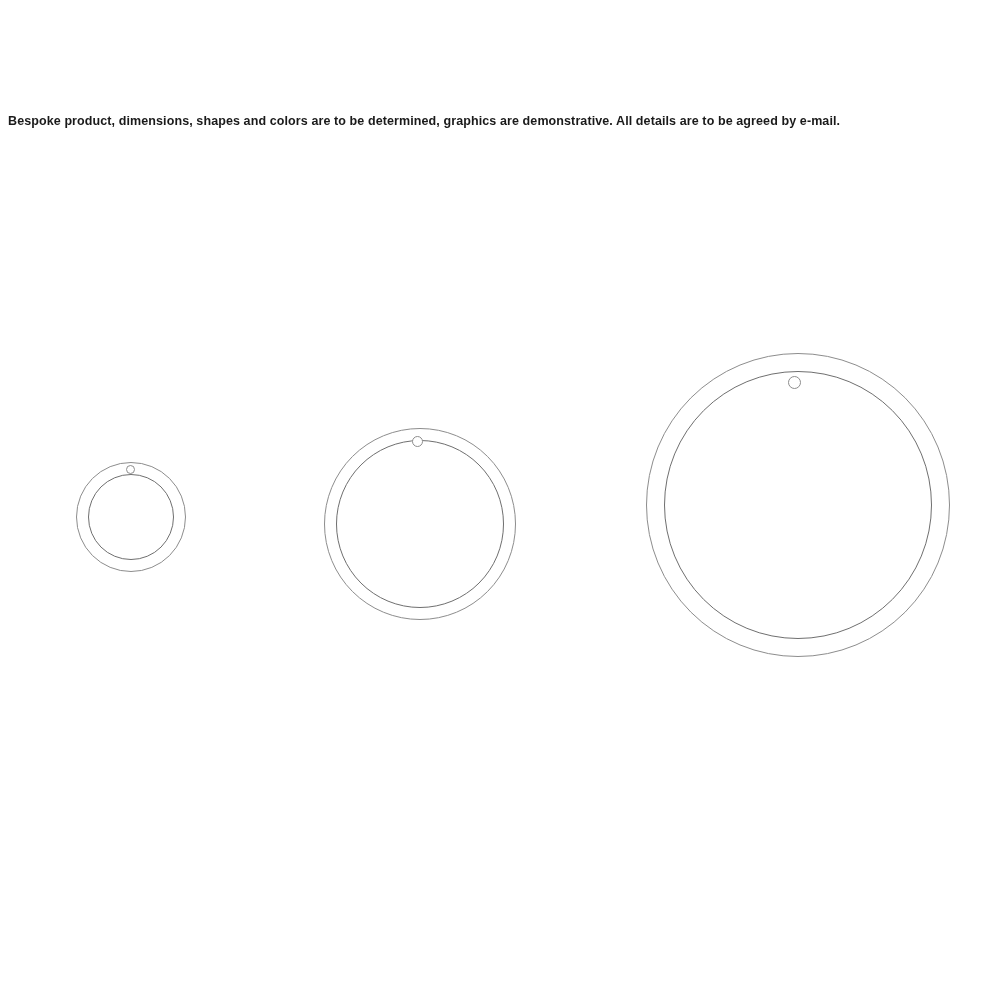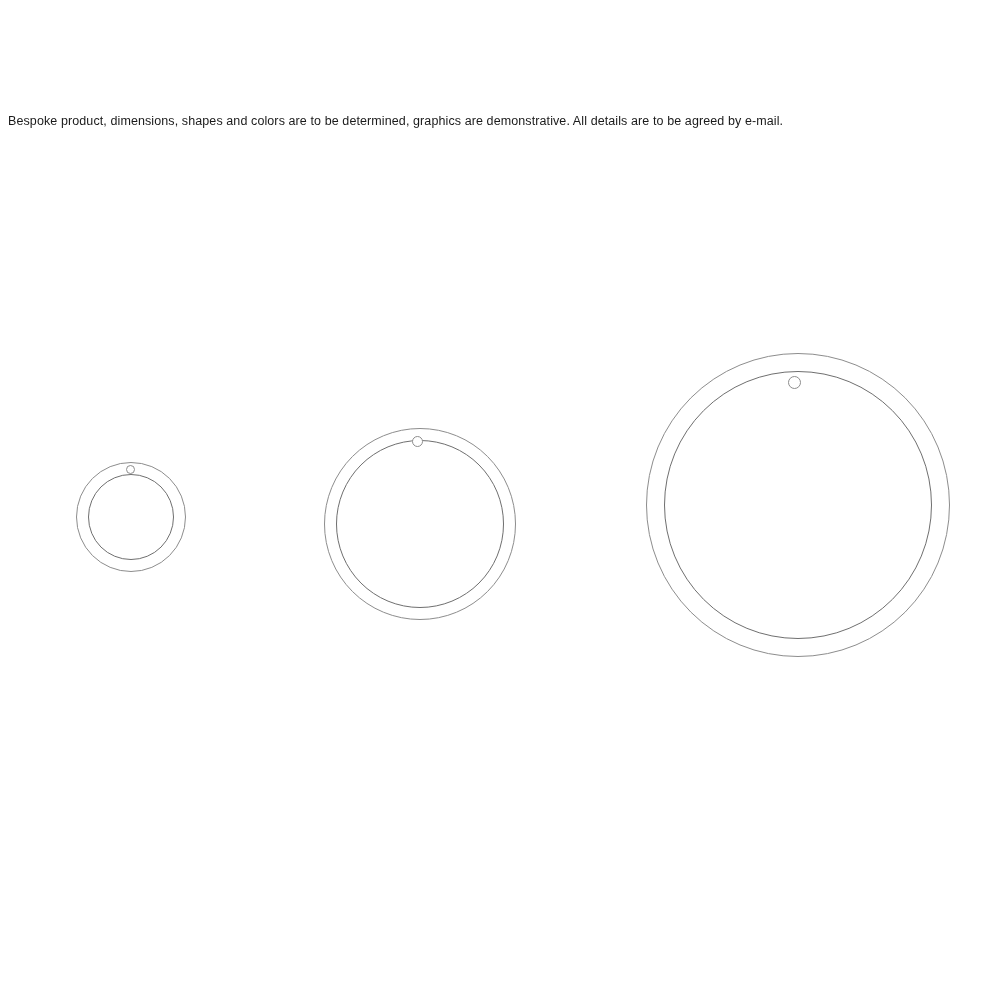--- a/index.html
+++ b/index.html
@@ -13,21 +13,21 @@
     position: relative;
     font-family: "Liberation Sans", sans-serif;
     overflow: hidden;
   }
 
   .disclaimer {
     position: absolute;
     left: 8px;
     top: 114px;
     font-size: 12.5px;
-    font-weight: normal;
+    font-weight: bold;
     color: #1a1a1a;
     letter-spacing: 0.1px;
     white-space: nowrap;
   }
 
   .ring-stage {
     position: absolute;
     left: 0;
     top: 0;
     width: 1000px;

